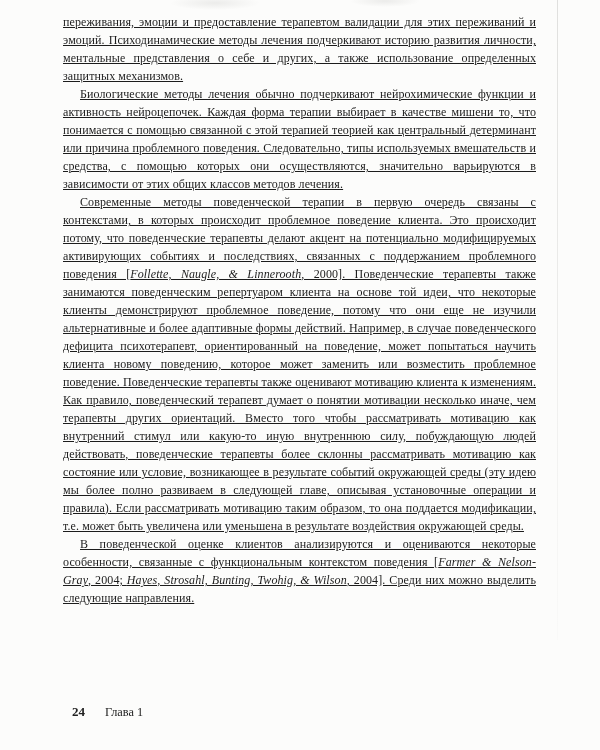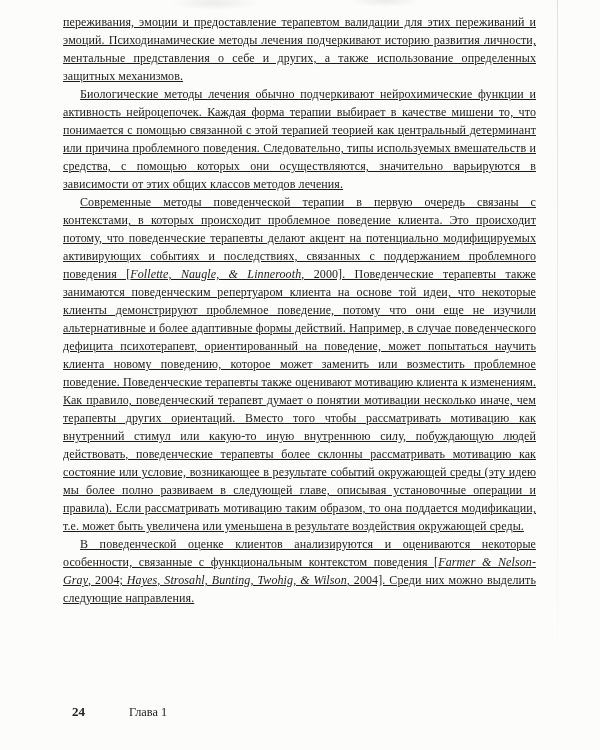--- a/index.html
+++ b/index.html
@@ -62,25 +62,24 @@
     position: absolute;
     left: 72px;
     top: 704px;
     width: 473px;
     font-size: 13px;
     line-height: 16px;
     color: #222;
   }
   .page-number {
     font-weight: bold;
-    margin-right: 36px;
+    margin-right: 20px;
   }
   .chapter-label {
     font-size: 12.3px;
-    margin-left: 8px;
   }
 </style>
 </head>
 <body>
 
 <div class="scan-page">
   <div class="scan-smudge smudge-a"></div>
   <div class="scan-smudge smudge-b"></div>
 
   <div class="text-block">

